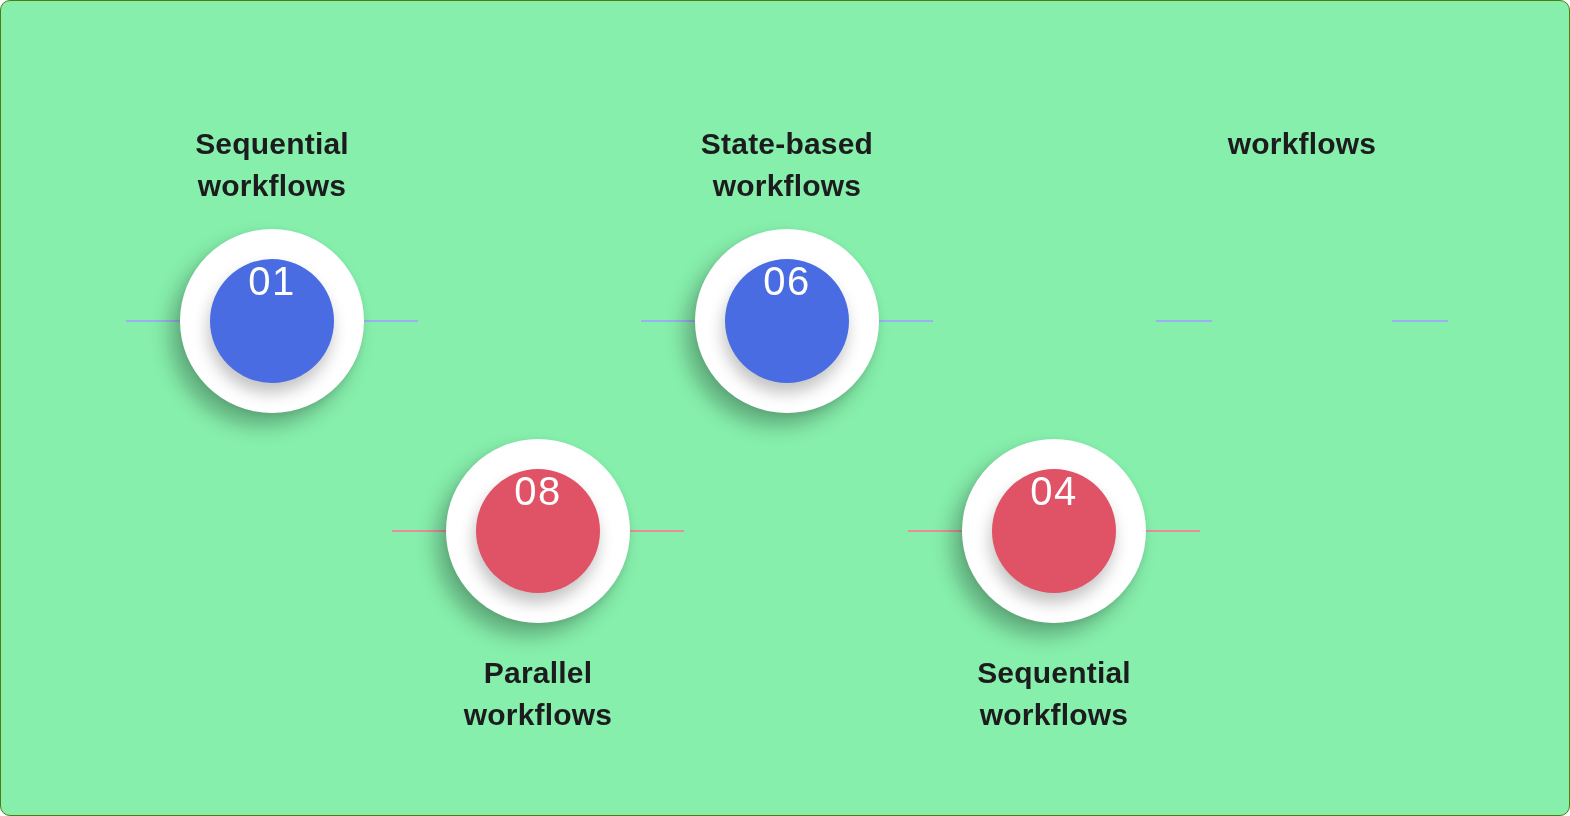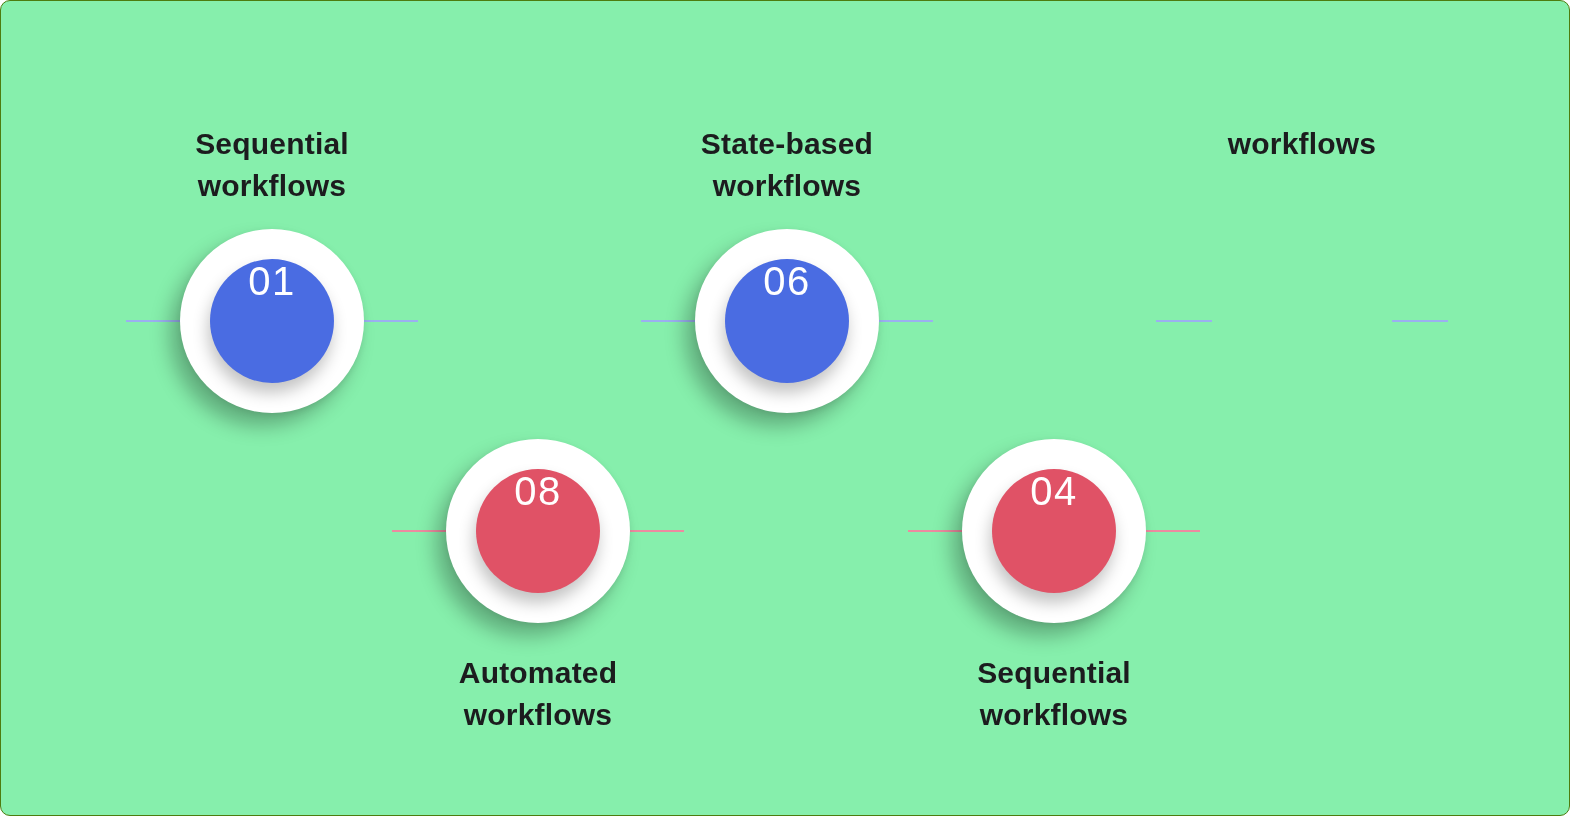--- a/index.html
+++ b/index.html
@@ -104,21 +104,21 @@
     <div class="line right"></div>
     <div class="ring">
       <div class="inner">
         <span class="number">01</span>
       </div>
     </div>
   </div>
 
   <div class="node n2 bottom red">
     <div class="label">
-      <div>Automated</div>
+      <div>Parallel</div>
       <div>workflows</div>
     </div>
     <div class="line left"></div>
     <div class="line right"></div>
     <div class="ring">
       <div class="inner">
         <span class="number">08</span>
       </div>
     </div>
   </div>

